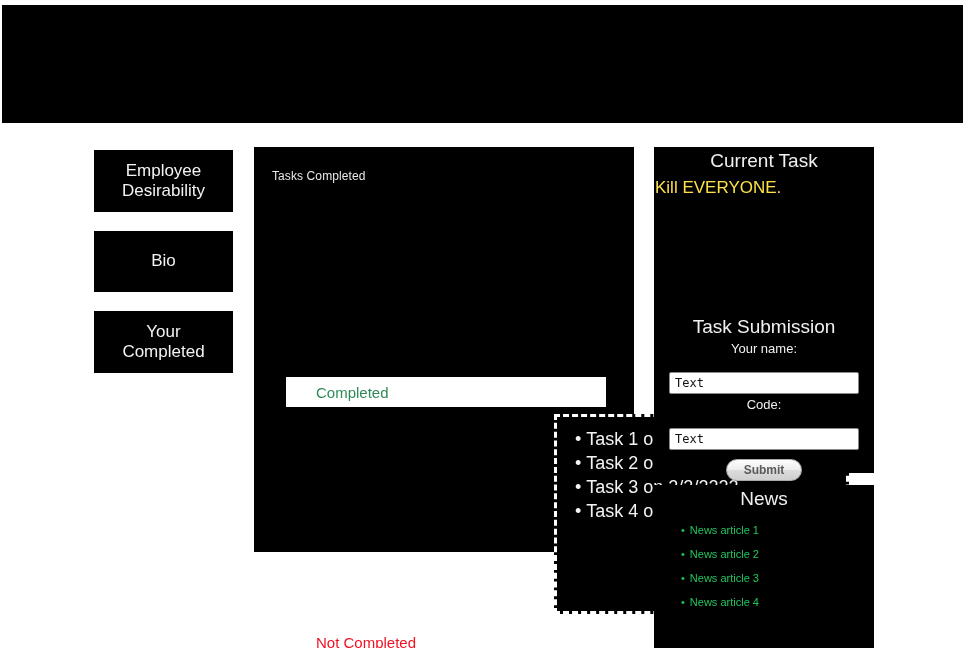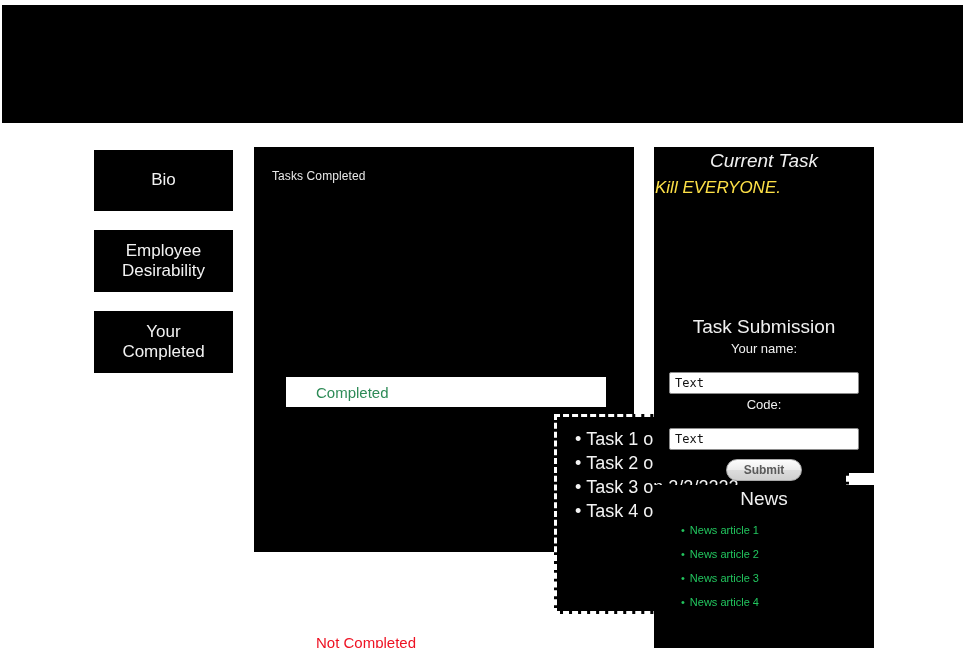--- a/index.html
+++ b/index.html
@@ -109,21 +109,21 @@
   .bullet { margin-right: 5px; }
 
   
   .right-panel {
     position: absolute;
     left: 654px;
     width: 220px;
     background: #000000;
     box-sizing: border-box;
   }
-  #panel-current-task { top: 147px; height: 192px; font-style: italic; }
+  #panel-current-task { top: 147px; height: 192px; }
   #panel-task-submission { top: 313px; height: 160px; }
   #panel-news { top: 485px; height: 163px; }
 
   .panel-title {
     color: #f0f0f0;
     font-size: 19px;
     text-align: center;
     padding-top: 3px;
     user-select: none;
   }
@@ -184,28 +184,28 @@
     white-space: nowrap;
     cursor: pointer;
   }
 </style>
 </head>
 <body>
 
 <div id="top-banner"></div>
 
 <nav id="sidebar">
-  <div class="nav-button h1line">
-    <span class="nav-label">Bio</span>
-  </div>
   <div class="nav-button h2line">
     <span>
       <span class="nav-label">Employee</span>
       <span class="nav-label">Desirability</span>
     </span>
+  </div>
+  <div class="nav-button h1line">
+    <span class="nav-label">Bio</span>
   </div>
   <div class="nav-button h2line">
     <span>
       <span class="nav-label">Your</span>
       <span class="nav-label">Completed</span>
     </span>
   </div>
 </nav>
 
 <section id="main-panel">

